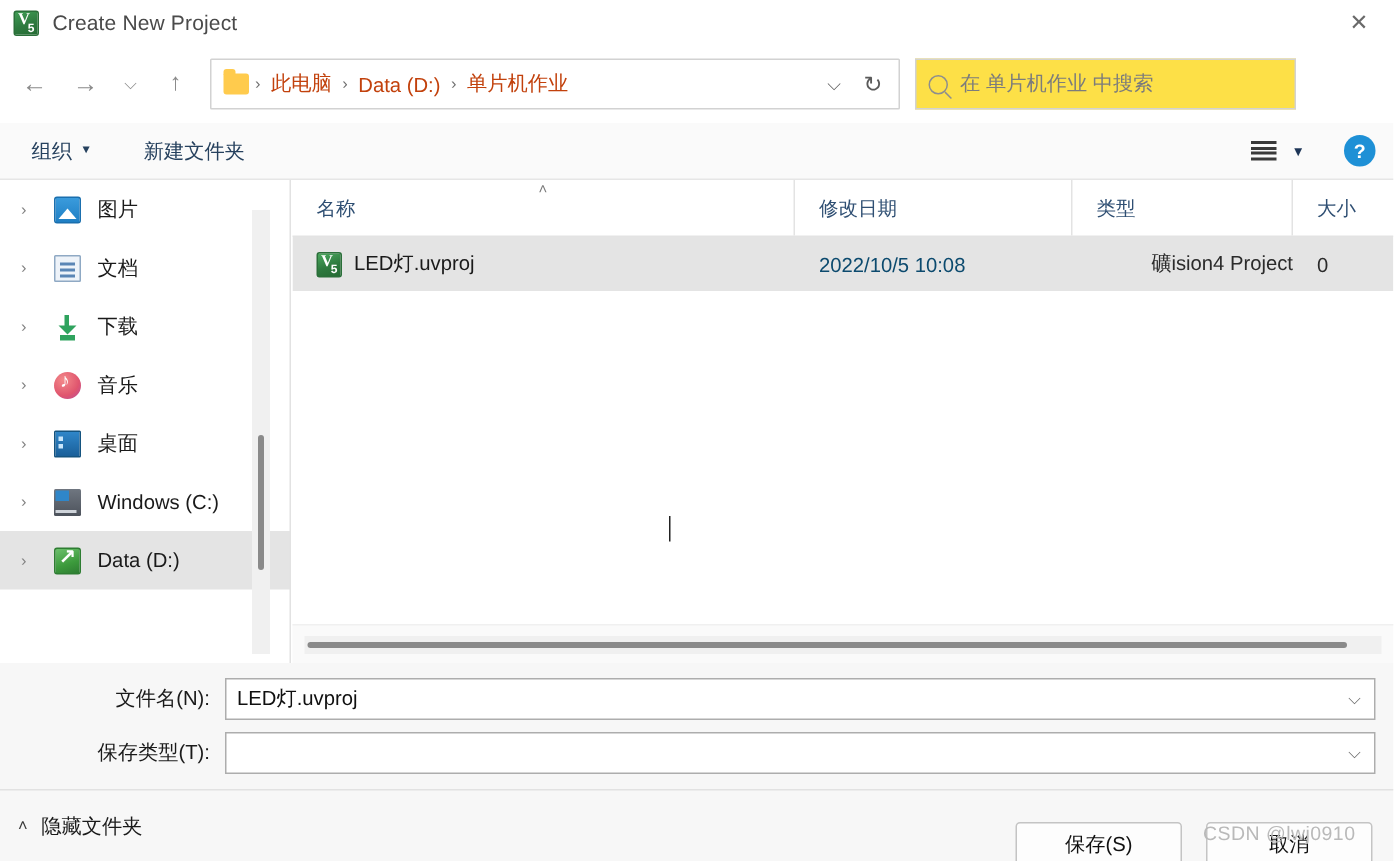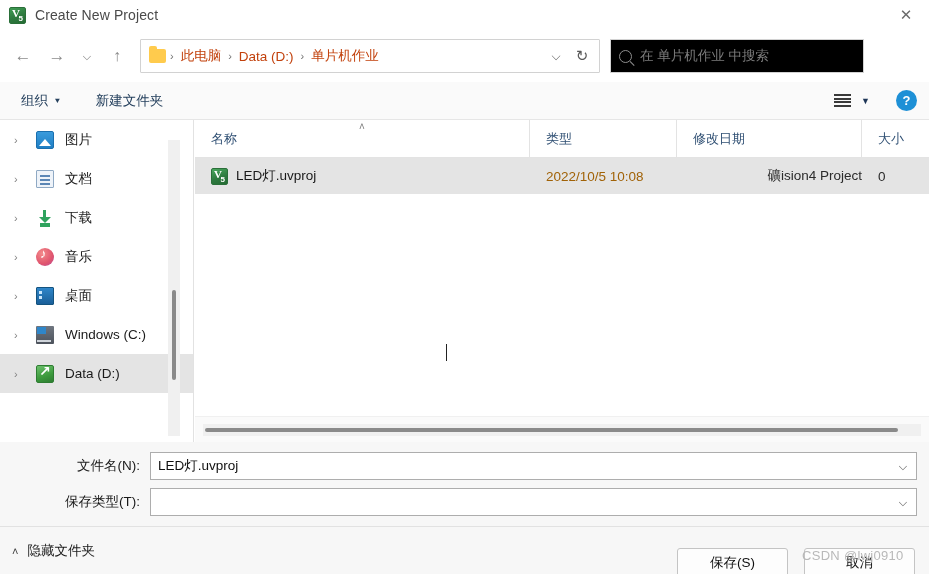--- a/index.html
+++ b/index.html
@@ -113,21 +113,21 @@
   .crumb-refresh {
     font-size: 15px; color: #5a5a5a; width: 26px;
     text-align: center; cursor: pointer;
   }
 
   .searchbox {
     flex: none;
     width: 254px; height: 34px;
     margin-left: 10px;
     border: 1px solid #d2d2d2;
-    background: #000000;
+    background: #fde047;
     display: flex; align-items: center;
     padding: 0 8px;
   }
   .search-ico {
     width: 13px; height: 13px; flex: none;
     border: 1.4px solid #8e8e8e; border-radius: 50%;
     position: relative; margin-right: 8px;
   }
   .search-ico::after {
     content: ""; position: absolute;
@@ -338,21 +338,21 @@
   }
   .file-ico::before {
     content: "V"; position: absolute; left: 2px; top: -1px;
     color: #ffffff; font-size: 11px; font-weight: bold;
     font-family: "Liberation Serif", serif;
   }
   .file-ico::after {
     content: "5"; position: absolute; right: 2px; bottom: 0;
     color: #ffffff; font-size: 8px; font-weight: bold;
   }
-  .fr-date { width: 185px; flex: none; padding-left: 16px; color: #a16207; }
+  .fr-date { width: 185px; flex: none; padding-left: 16px; color: #0c4a6e; }
   .fr-type { width: 147px; flex: none; padding-left: 16px; color: #2b2b2b; text-align: right; }
   .fr-size { flex: 1; padding-left: 16px; color: #2b2b2b; }
   .text-caret {
     position: absolute; left: 251px; top: 186px;
     width: 1px; height: 17px; background: #222222;
   }
 
   .hscroll-area {
     height: 26px; min-height: 26px;
     background: #fafafa;
@@ -530,25 +530,25 @@
       <div class="sb-vthumb"></div>
       <div class="sb-divider"></div>
     </div>
 
     <div class="filepane">
       <div class="colhead">
         <div class="col c-name">
           <span class="sort-caret">˄</span>
           <span>名称</span>
         </div>
+        <div class="col c-date">
+          <span>修改日期</span>
+        </div>
         <div class="col c-type">
           <span>类型</span>
-        </div>
-        <div class="col c-date">
-          <span>修改日期</span>
         </div>
         <div class="col c-size">
           <span>大小</span>
         </div>
       </div>
 
       <div class="filelist">
         <div class="filerow">
           <div class="fr-name">
             <span class="file-ico"></span>

